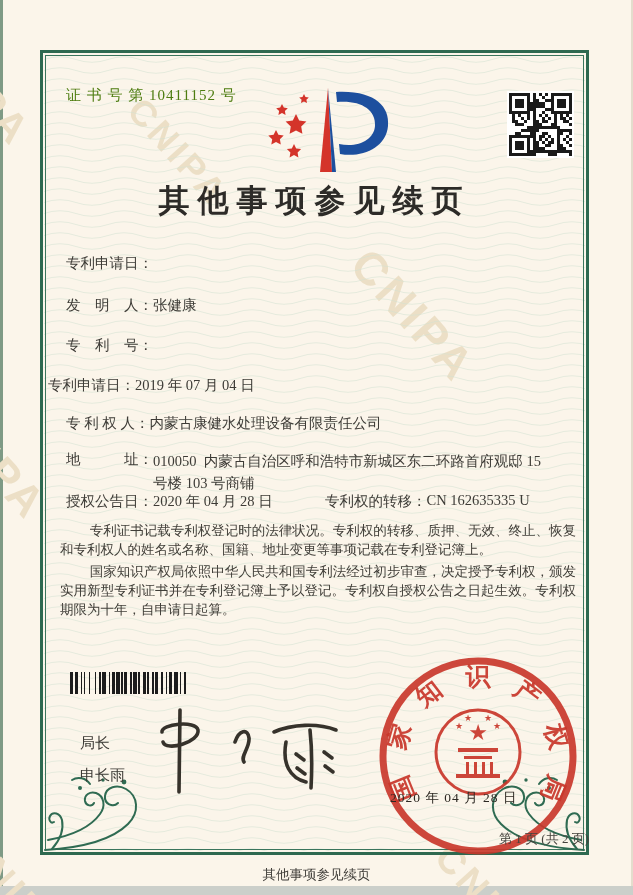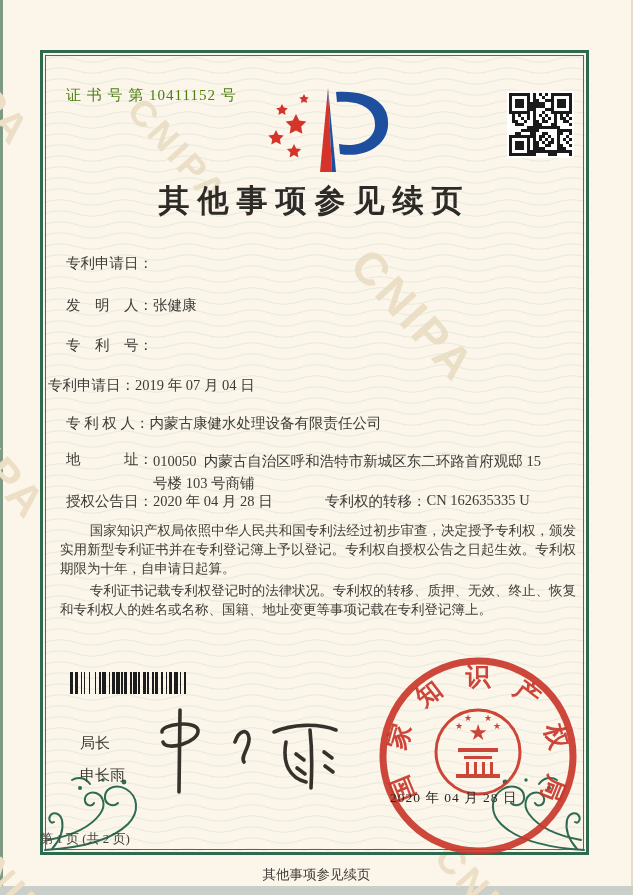--- a/index.html
+++ b/index.html
@@ -45,21 +45,21 @@
     left:60px;top:521px;width:516px;font-size:13.5px;line-height:19px;
     text-align:justify;color:#403e38;
   }
   .body-text p{margin:0 0 3px 0;text-indent:2.2em;}
   .barcode{left:70px;top:672px;width:188px;height:22px;display:flex;}
   .barcode span{height:100%;flex:none;}
   .signer{left:80px;top:727px;font-size:15px;color:#3a3833;line-height:32px;}
   .sig-svg{left:140px;top:700px;}
   .seal-svg{left:372px;top:650px;}
   .seal-date{left:390px;top:789px;font-size:13.5px;letter-spacing:1px;color:#2c2822;z-index:5;}
-  .page-num{left:40px;top:830px;width:549px;text-align:left;font-size:13px;color:#45433d;z-index:4;}
+  .page-num{left:40px;top:830px;width:549px;text-align:right;font-size:13px;color:#45433d;z-index:4;}
   .foot-note{left:0;top:866px;width:633px;text-align:center;font-size:13.5px;color:#3f3d38;}
   .qr{left:507px;top:91px;background:#ffffff;padding:2px;line-height:0;}
   .flourish{pointer-events:none;}
 </style>
 </head>
 <body>
 
 <div class="page">
 
   <div class="abs edge-left"></div>
@@ -404,22 +404,22 @@
   <div class="abs field-row" style="left:66px;top:492px;">
     <span class="lbl">授权公告日：</span>
     <span class="val">2020 年 04 月 28 日</span>
   </div>
   <div class="abs field-row" style="left:325px;top:492px;">
     <span class="lbl">专利权的转移：</span>
     <span class="val">CN 162635335 U</span>
   </div>
 
   <div class="abs body-text">
+    <p>专利证书记载专利权登记时的法律状况。专利权的转移、质押、无效、终止、恢复和专利权人的姓名或名称、国籍、地址变更等事项记载在专利登记簿上。</p>
     <p>国家知识产权局依照中华人民共和国专利法经过初步审查，决定授予专利权，颁发实用新型专利证书并在专利登记簿上予以登记。专利权自授权公告之日起生效。专利权期限为十年，自申请日起算。</p>
-    <p>专利证书记载专利权登记时的法律状况。专利权的转移、质押、无效、终止、恢复和专利权人的姓名或名称、国籍、地址变更等事项记载在专利登记簿上。</p>
   </div>
 
   <div id="barcode" class="abs barcode">
       <span style="width: 3.1px; background: rgb(28, 28, 28);"></span>
       <span style="width: 1.55px; background: transparent;"></span>
       <span style="width: 3.1px; background: rgb(28, 28, 28);"></span>
       <span style="width: 3.1px; background: transparent;"></span>
       <span style="width: 1.55px; background: rgb(28, 28, 28);"></span>
       <span style="width: 1.55px; background: transparent;"></span>
       <span style="width: 1.55px; background: rgb(28, 28, 28);"></span>

